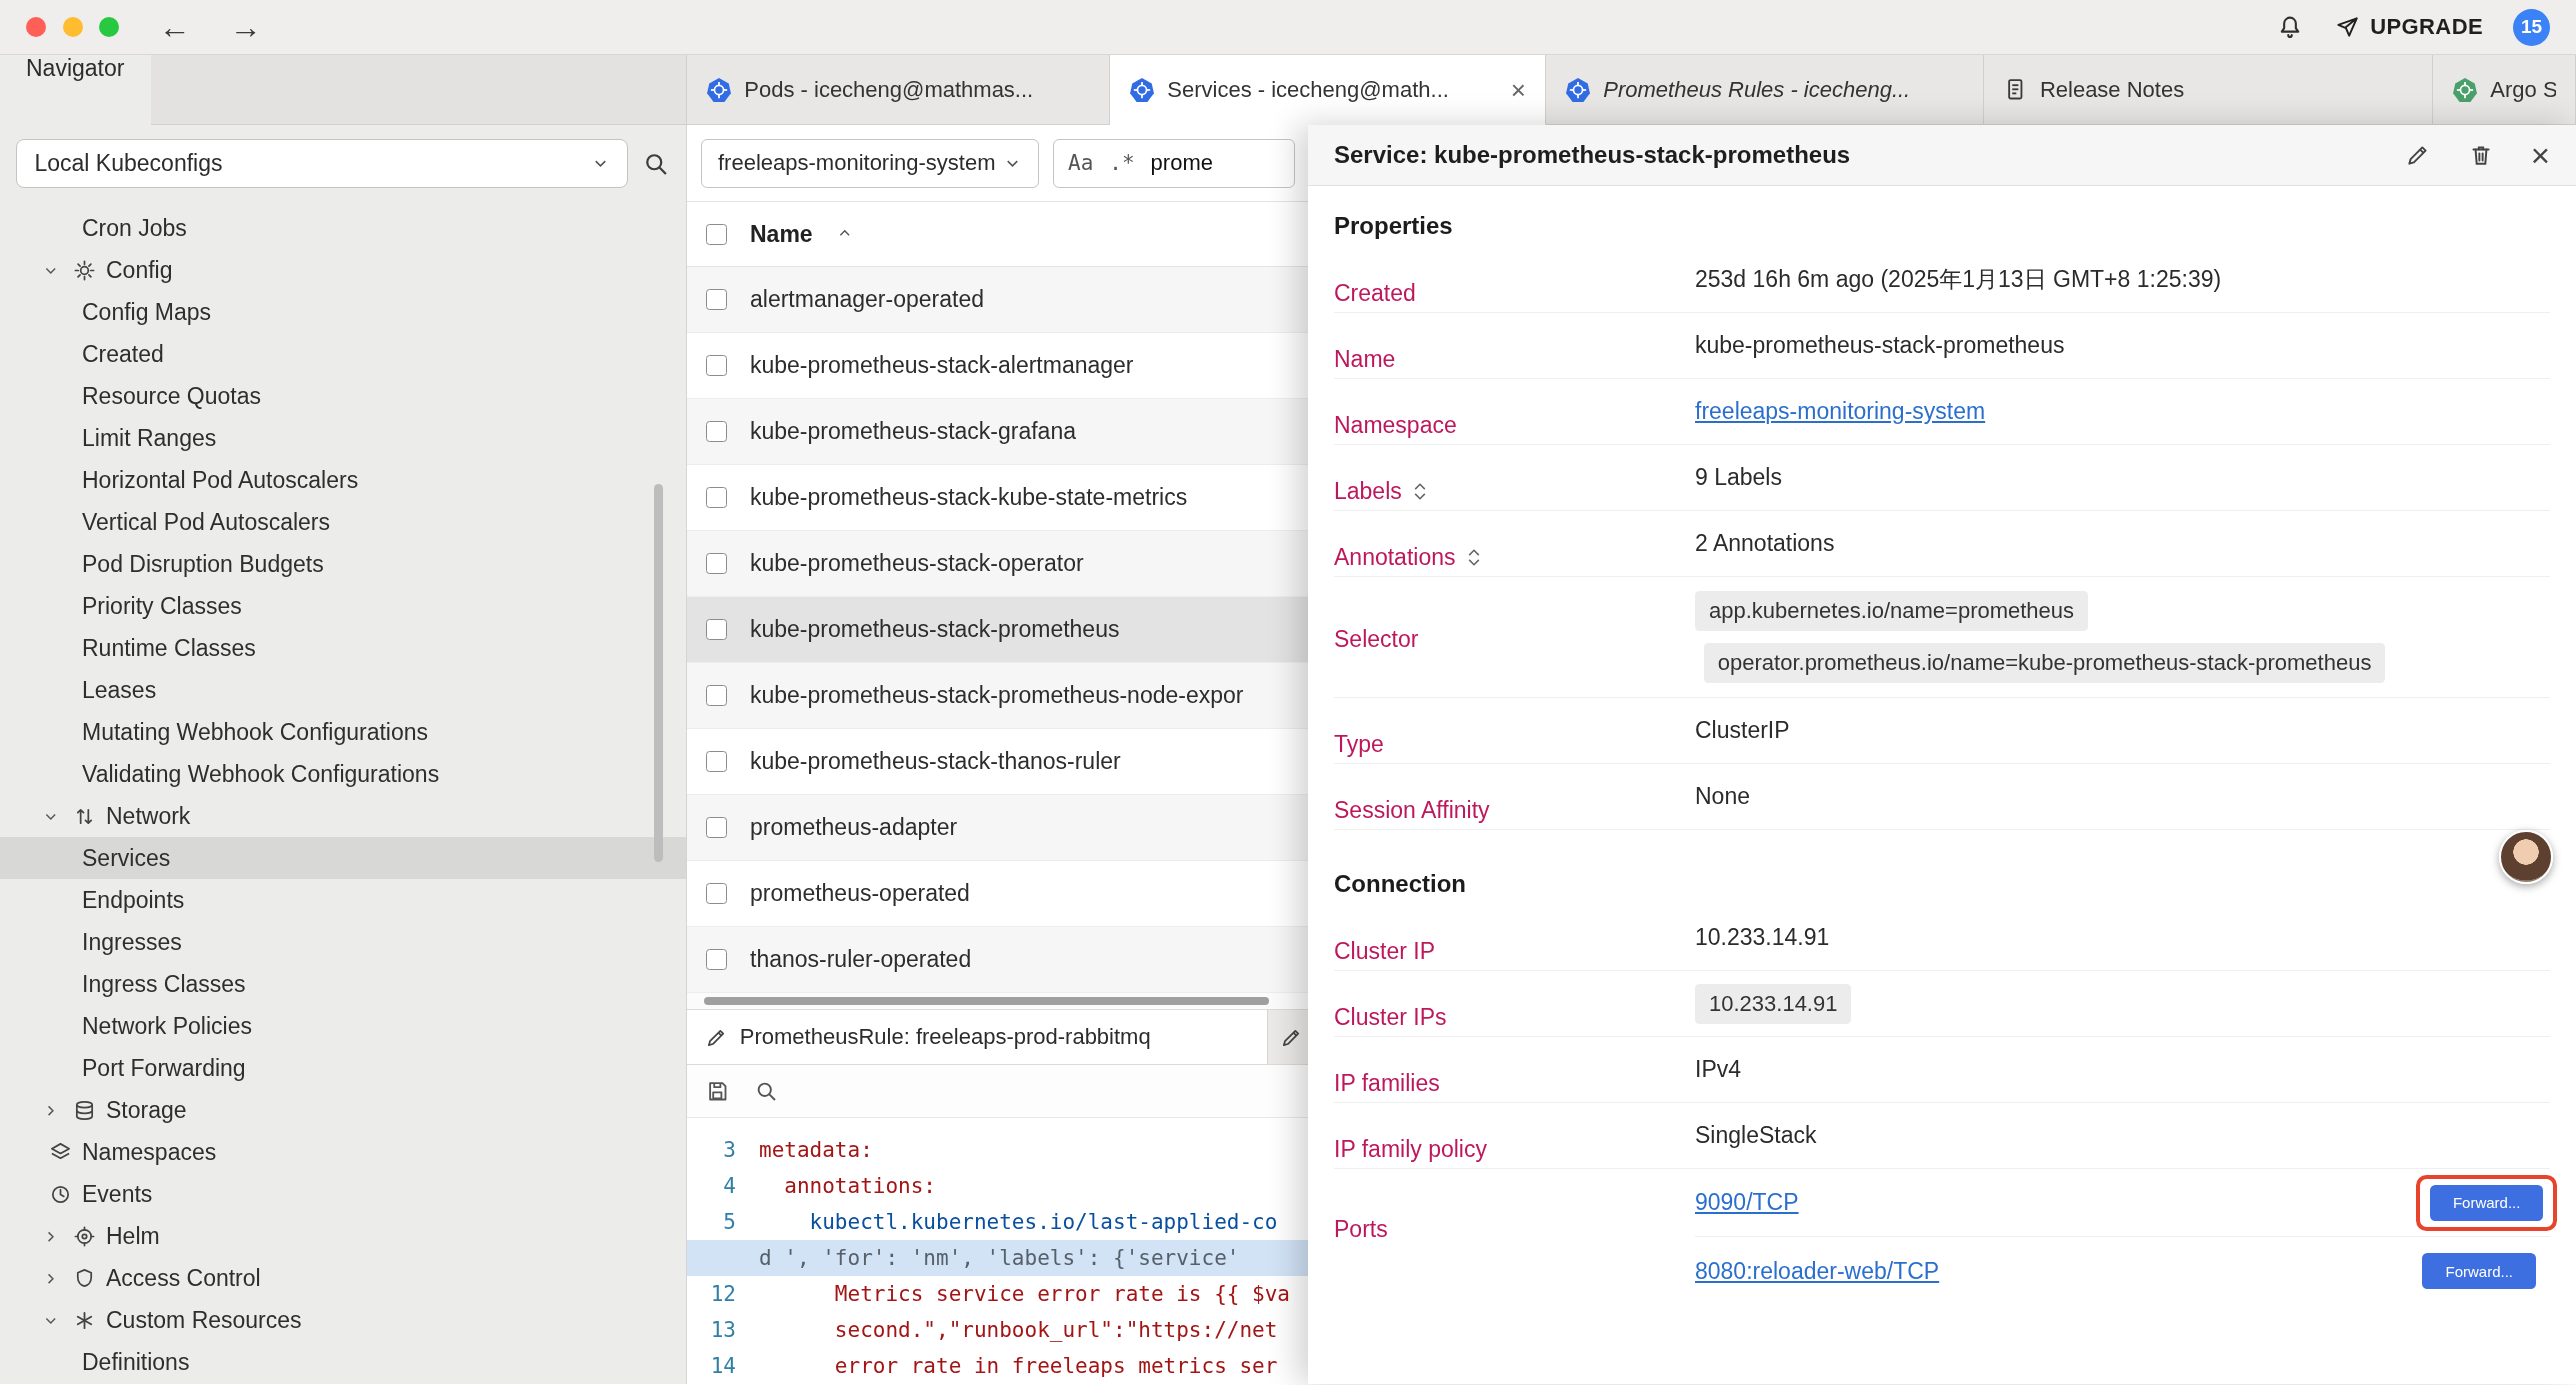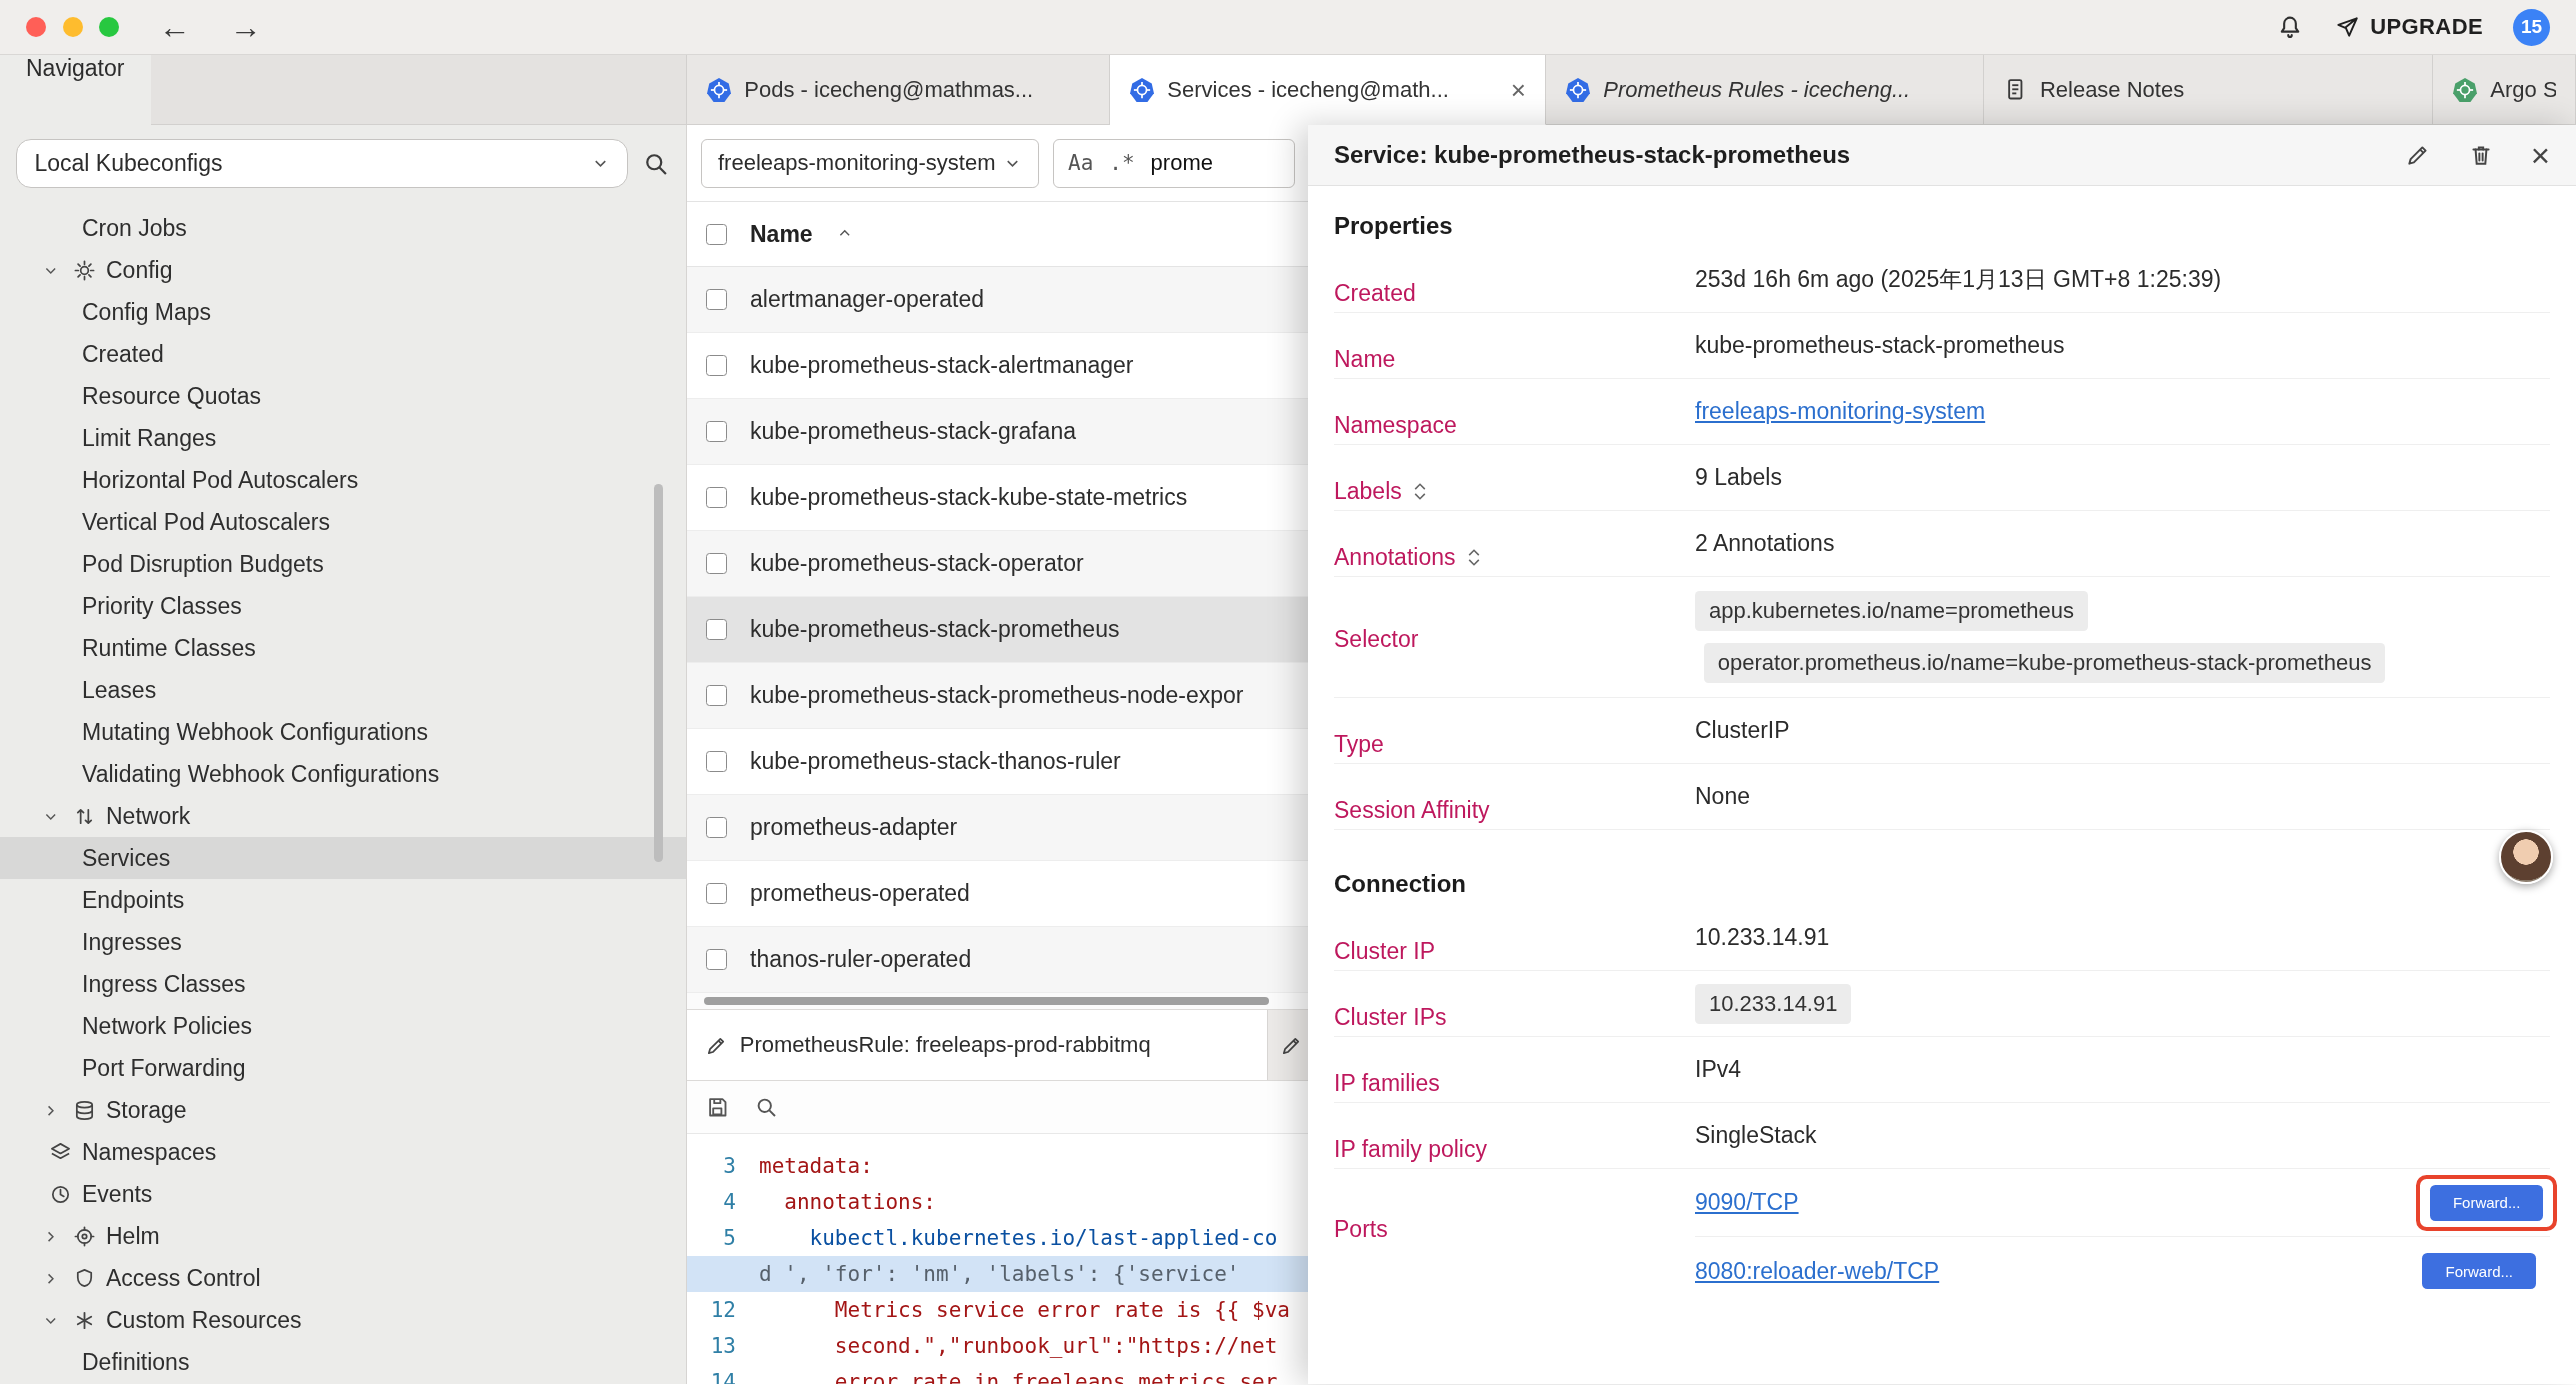--- a/index.html
+++ b/index.html
@@ -28,21 +28,21 @@
   .tab.italic .tlabel { font-style:italic; }
   .tab .close { margin-left:auto; font-size:26px; color:#666; line-height:1; }
   .tab1{width:423px}.tab2{width:436px}.tab3{width:438px}.tab4{width:449px}.tab5{flex:1}
 
   
   .content { display:flex; height:1259px; position:relative; }
 
   
   .leftcol { width:687px; background:#ececea; border-right:0.9px solid #d6d4d2; display:flex; flex-direction:column; position:relative; }
   .nav-toolbar { height:77px; display:flex; align-items:center; gap:14px; padding:0 16px; }
-  .kubeselect { flex:1; height:49px; background:#fff; border:0.9px solid #c6c4c2; border-radius:15px; display:flex; align-items:center; justify-content:space-between; padding:0 17.5px; font-size:23px; color:#2c2c2c; }
+  .kubeselect { flex:1; height:49px; background:#fff; border:0.9px solid #c6c4c2; border-radius:8px; display:flex; align-items:center; justify-content:space-between; padding:0 17.5px; font-size:23px; color:#2c2c2c; }
   .iconbtn { background:none; border:none; display:flex; align-items:center; justify-content:center; }
   .tree { flex:1; overflow:hidden; padding-top:5.3px; position:relative; }
   .titem { height:42px; display:flex; align-items:center; gap:8px; padding-left:39px; font-size:23px; color:#2e2e2e; white-space:nowrap; }
   .titem .chev { width:23px; display:flex; justify-content:center; }
   .titem .ticon { width:28px; display:flex; justify-content:center; }
   .titem.child { padding-left:82px; }
   .titem.nochev { padding-left:46px; }
   .titem.selected { background:#d8d8d7; }
   .sb-thumb { position:absolute; right:23px; top:282px; width:8.8px; height:378px; background:#bdbdbd; border-radius:4.4px; }
 
@@ -54,21 +54,21 @@
   .ftoggle { color:#555; font-family:"DejaVu Sans Mono", monospace; font-size:21px; }
   .fvalue { color:#111; }
   .thead { height:65px; display:flex; align-items:center; gap:23px; padding-left:19px; border-bottom:0.9px solid #e4e4e4; }
   .thead .hname { font-weight:600; color:#222; }
   .cb { width:21px; height:21px; border:1.8px solid #8b8b8b; border-radius:3.5px; background:#fff; flex-shrink:0; }
   .trow { height:66px; display:flex; align-items:center; gap:23px; padding-left:19px; border-bottom:0.9px solid #ededed; background:#fff; white-space:nowrap; overflow:hidden; }
   .trow:nth-child(odd) { background:#f6f6f6; }
   .trow.selected { background:#e3e3e3; }
   .hscroll { height:16px; position:relative; background:#fbfbfb; }
   .hthumb { position:absolute; top:3.5px; left:16.7px; width:565px; height:8.8px; background:#9f9f9f; border-radius:4.4px; }
-  .dock { height:72px; background:#eceae8; border-top:0.9px solid #dcdad8; border-bottom:0.9px solid #dcdad8; display:flex; }
+  .dock { height:56px; background:#eceae8; border-top:0.9px solid #dcdad8; border-bottom:0.9px solid #dcdad8; display:flex; }
   .docktab { width:581px; background:#fff; display:flex; align-items:center; gap:12.3px; padding:0 17.5px; font-size:22px; color:#2c2c2c; border-right:0.9px solid #d8d6d4; white-space:nowrap; overflow:hidden; }
   .docksliver { flex:1; display:flex; align-items:center; padding-left:12.3px; }
   .etoolbar { height:53px; display:flex; align-items:center; gap:24.6px; padding-left:17.5px; background:#fdfdfd; border-bottom:0.9px solid #e8e8e8; }
   .editor { flex:1; font-family:"DejaVu Sans Mono", monospace; font-size:21px; padding-top:14px; overflow:hidden; }
   .eline { display:flex; height:36px; align-items:center; }
   .eline.sel { background:#d2e3f6; }
   .gut { width:72px; text-align:right; padding-right:23px; color:#2f7fa6; flex-shrink:0; }
   .code { white-space:pre; }
   .lc-key { color:#a31515; }
   .lc-blue { color:#0a50a1; }

